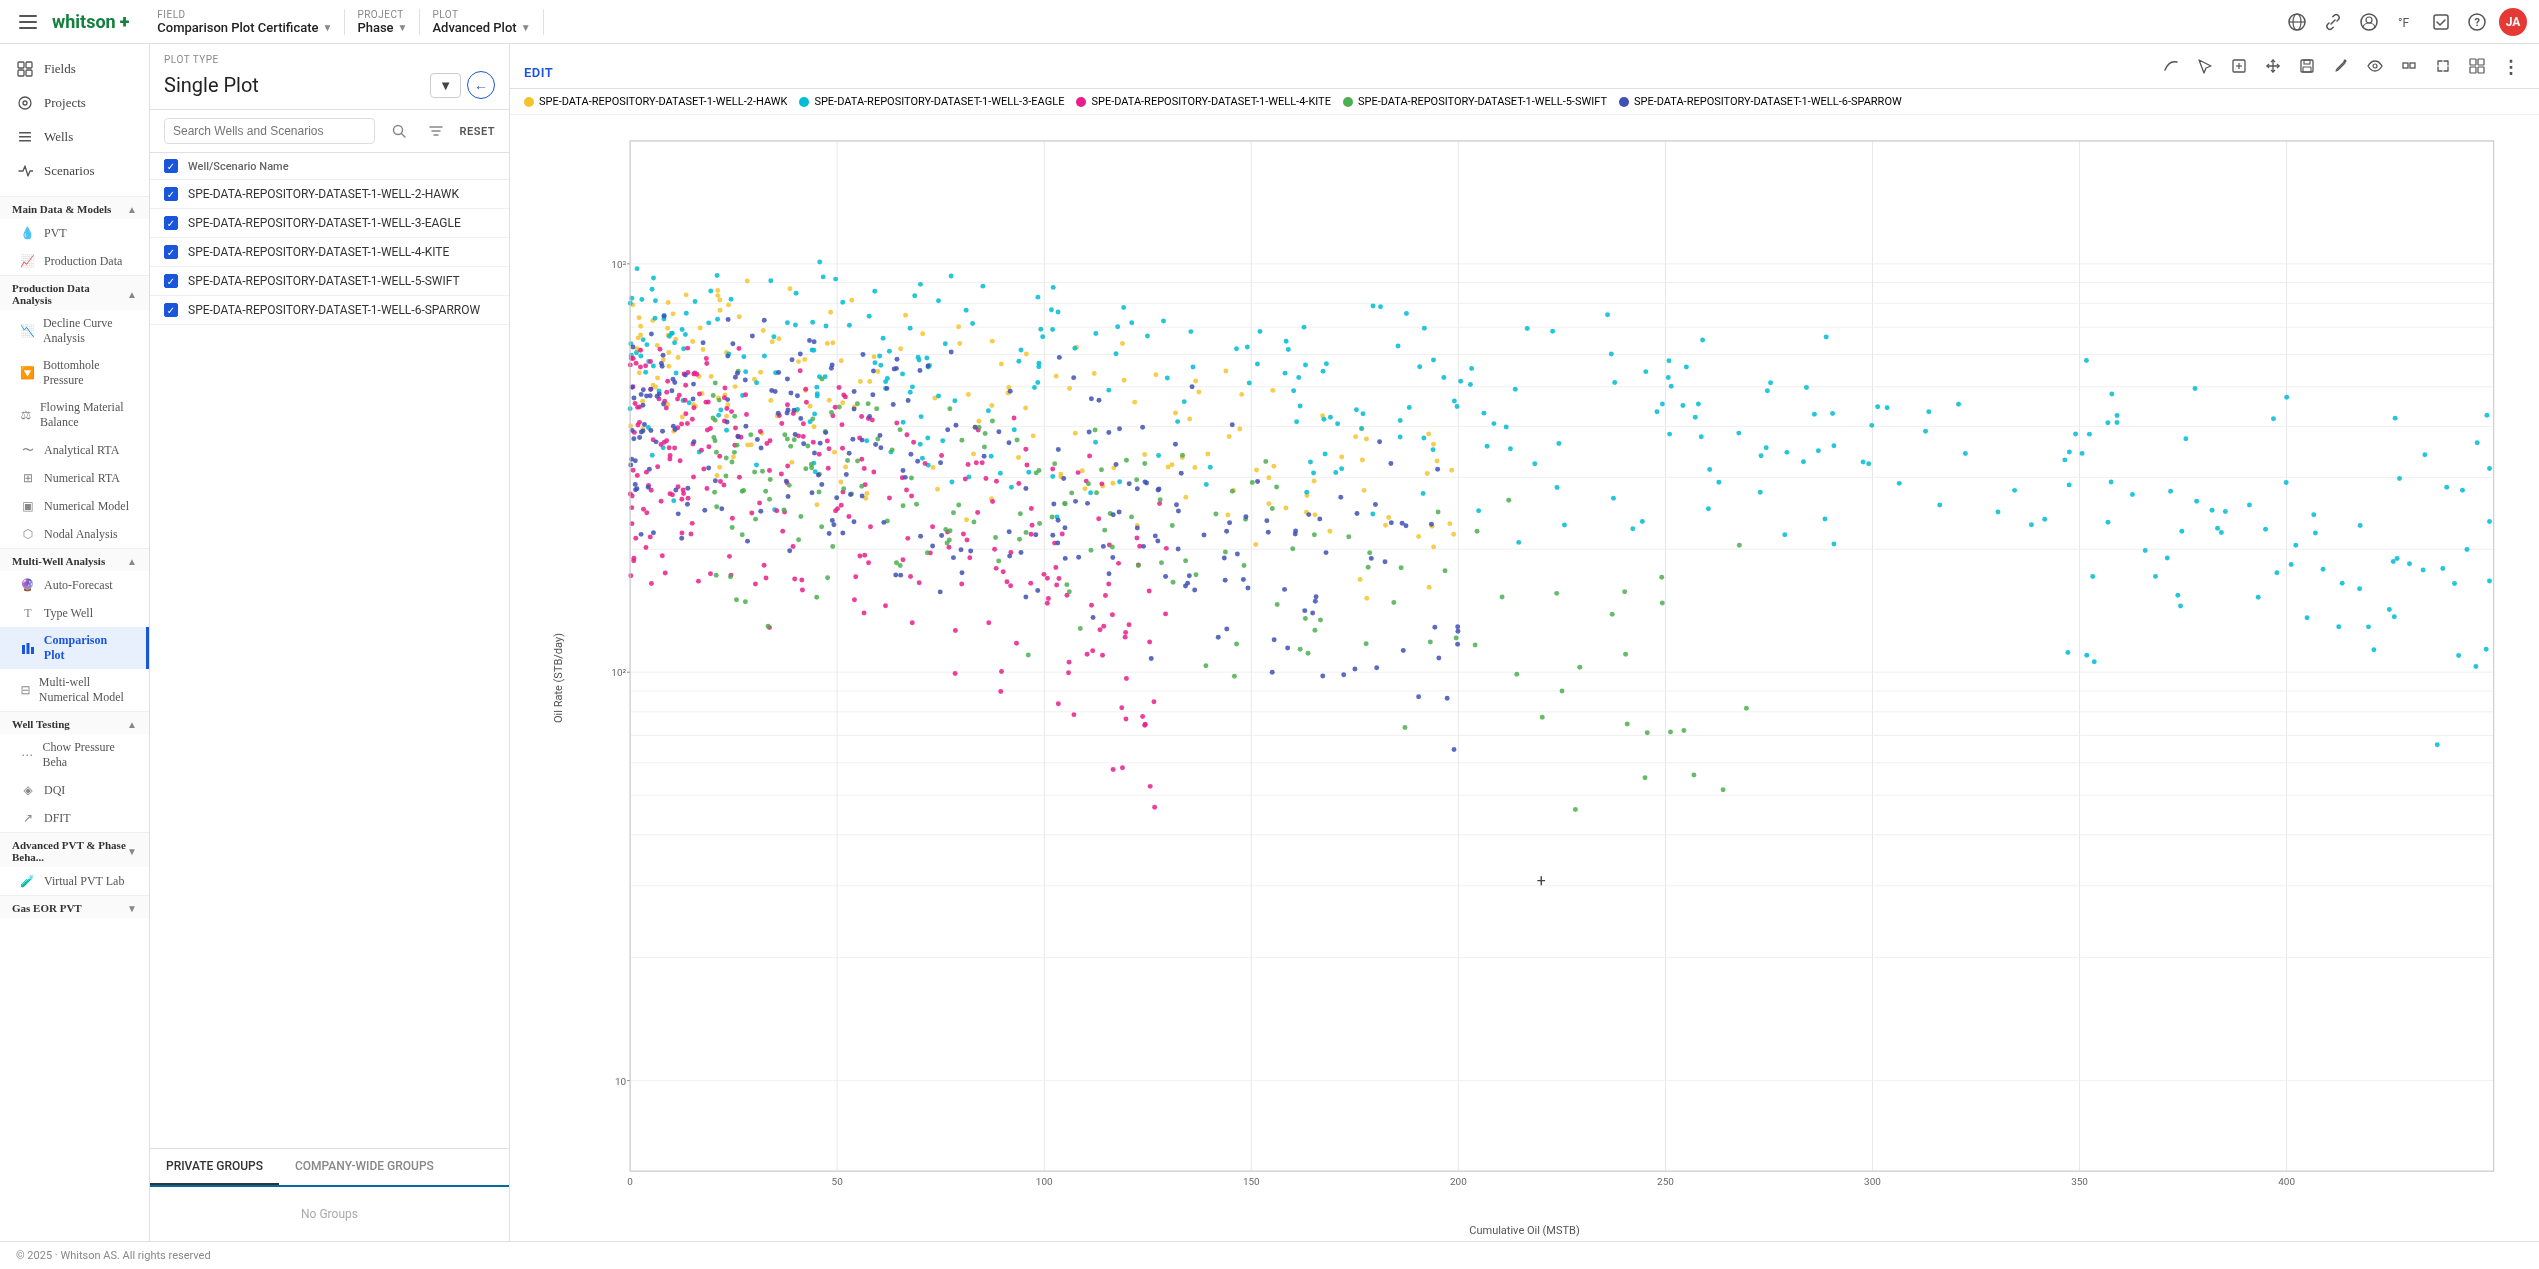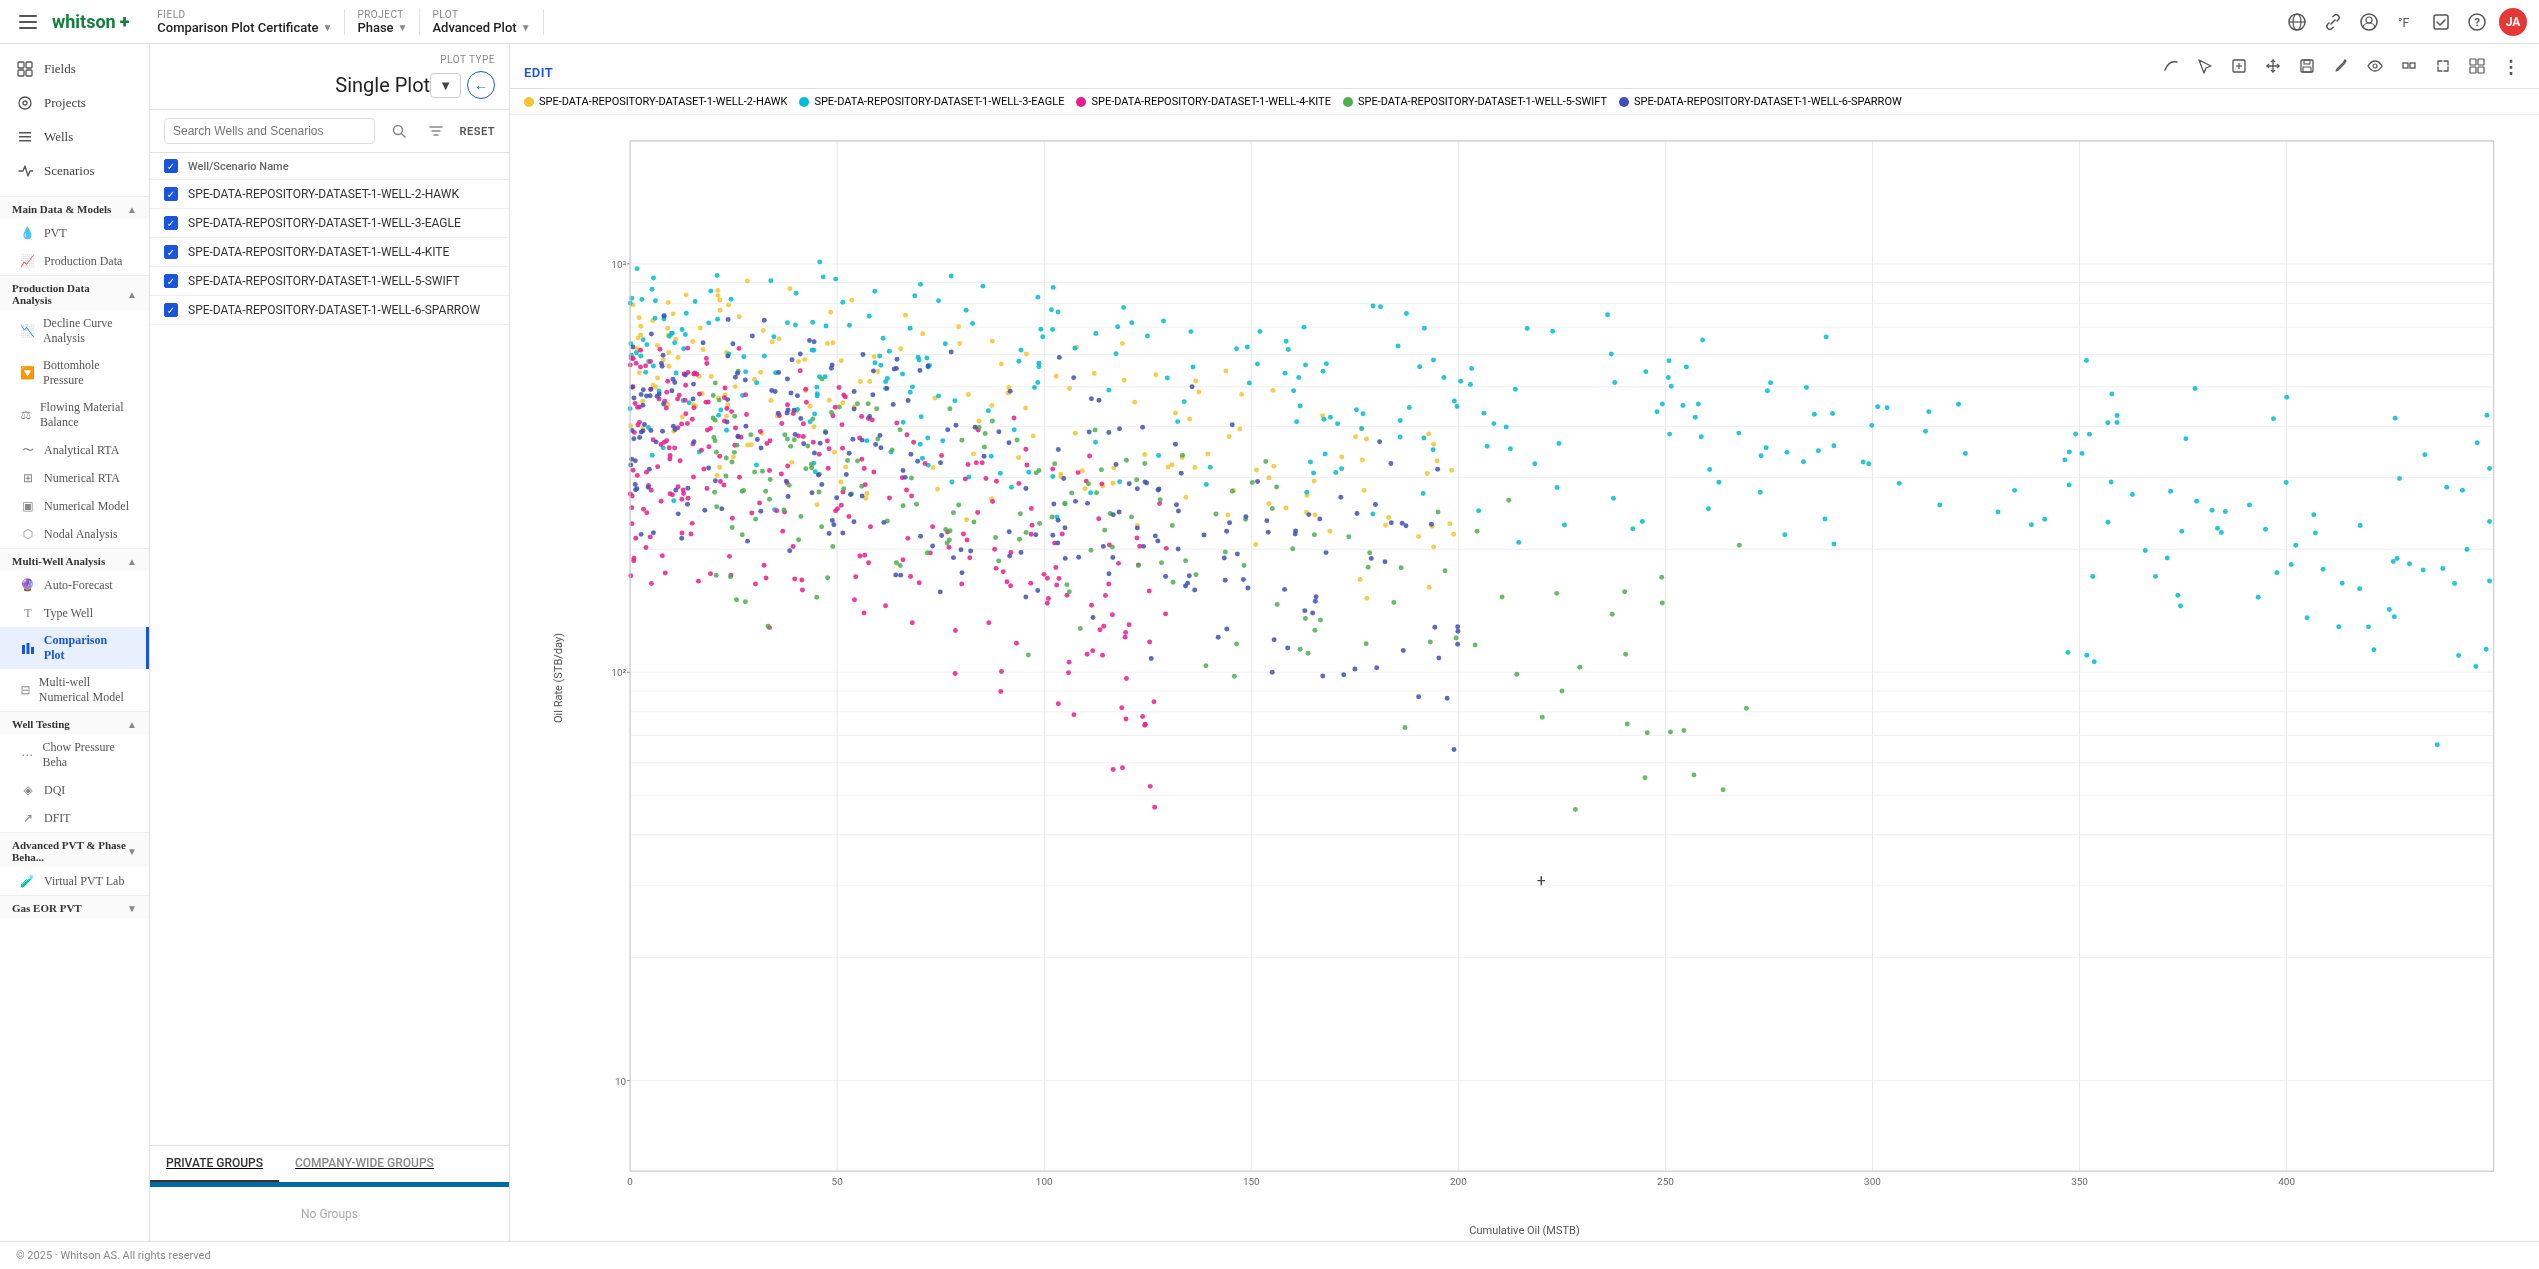--- a/index.html
+++ b/index.html
@@ -29,38 +29,38 @@
     .sidebar-nav-item .icon { width: 18px; height: 18px; display: flex; align-items: center; justify-content: center; }
     .sidebar-section-header { display: flex; align-items: center; justify-content: space-between; padding: 6px 12px 4px; font-size: 11px; font-weight: 600; color: #333; background: #fafafa; border-top: 1px solid #eee; cursor: pointer; }
     .sidebar-section-header .toggle { font-size: 10px; color: #888; }
     .sidebar-sub-item { display: flex; align-items: center; gap: 8px; padding: 6px 16px 6px 20px; cursor: pointer; color: #555; font-size: 12px; }
     .sidebar-sub-item.active { background: #e8f0fe; color: #1a56db; font-weight: 600; border-right: 3px solid #1a56db; }
     .sidebar-sub-item .sub-icon { width: 16px; height: 16px; display: flex; align-items: center; justify-content: center; font-size: 12px; color: #888; }
     .sidebar-sub-item.active .sub-icon { color: #1a56db; }
 
     
     .content-panel { width: 360px; background: #fff; border-right: 1px solid #e0e0e0; display: flex; flex-direction: column; flex-shrink: 0; }
-    .panel-header { padding: 10px 14px; border-bottom: 1px solid #e0e0e0; display: flex; flex-direction: column; gap: 6px; align-items: flex-end; }
+    .panel-header { padding: 10px 14px; border-bottom: 1px solid #e0e0e0; display: flex; flex-direction: column; gap: 6px; }
     .plot-type-label { font-size: 10px; color: #888; text-transform: uppercase; letter-spacing: 0.5px; }
     .plot-type-select { display: flex; align-items: center; justify-content: space-between; }
     .plot-type-value { font-size: 20px; font-weight: 400; color: #222; }
     .plot-type-actions { display: flex; align-items: center; gap: 6px; }
     .select-dropdown { border: 1px solid #ccc; border-radius: 4px; padding: 4px 8px; font-size: 13px; display: flex; align-items: center; gap: 4px; cursor: pointer; color: #444; }
     .back-btn { width: 28px; height: 28px; display: flex; align-items: center; justify-content: center; border-radius: 50%; border: 1px solid #1a56db; color: #1a56db; cursor: pointer; font-size: 14px; }
     .search-bar { display: flex; align-items: center; padding: 8px 14px; border-bottom: 1px solid #e0e0e0; gap: 11px; }
     .search-input { flex: 1; border: 1px solid #ddd; border-radius: 4px; padding: 5px 8px; font-size: 12px; color: #333; outline: none; }
     .search-icon-btn { width: 26px; height: 26px; display: flex; align-items: center; justify-content: center; cursor: pointer; color: #888; }
     .reset-btn { font-size: 11px; font-weight: 600; color: #555; cursor: pointer; letter-spacing: 0.5px; }
     .wells-table { flex: 1; overflow-y: auto; }
     .wells-table-header { display: flex; align-items: center; padding: 6px 14px; border-bottom: 1px solid #eee; font-size: 11px; color: #666; font-weight: 500; gap: 10px; }
     .well-row { display: flex; align-items: center; padding: 7px 14px; border-bottom: 1px solid #f0f0f0; gap: 10px; cursor: pointer; font-size: 12px; color: #333; }
     .checkbox { width: 14px; height: 14px; border: 1.5px solid #1a56db; border-radius: 2px; display: flex; align-items: center; justify-content: center; background: #1a56db; flex-shrink: 0; }
     .checkbox-check { color: #fff; font-size: 10px; }
     .groups-section { border-top: 1px solid #e0e0e0; }
-    .groups-tabs { display: flex; border-bottom: 5px solid #0369a1; text-decoration: underline; }
+    .groups-tabs { display: flex; border-bottom: 2px solid #0369a1; }
     .groups-tab { padding: 10px 16px; font-size: 12px; font-weight: 500; color: #888; cursor: pointer; border-bottom: 2px solid transparent; }
     .groups-tab.active { color: #333; border-bottom: 2px solid #333; }
     .groups-empty { padding: 20px; text-align: center; color: #aaa; font-size: 12px; }
 
     
     .plot-area { flex: 1; display: flex; flex-direction: column; background: #fff; overflow: hidden; }
     .plot-toolbar { display: flex; align-items: flex-end; padding: 8px 14px; border-bottom: 1px solid #e0e0e0; gap: 8px; }
     .edit-btn { font-size: 13px; font-weight: 600; color: #1a56db; cursor: pointer; letter-spacing: 0.5px; }
     .plot-tools { margin-left: auto; display: flex; align-items: center; gap: 6px; }
     .plot-tool-btn { width: 28px; height: 28px; display: flex; align-items: center; justify-content: center; cursor: pointer; color: #555; font-size: 14px; border-radius: 4px; }

